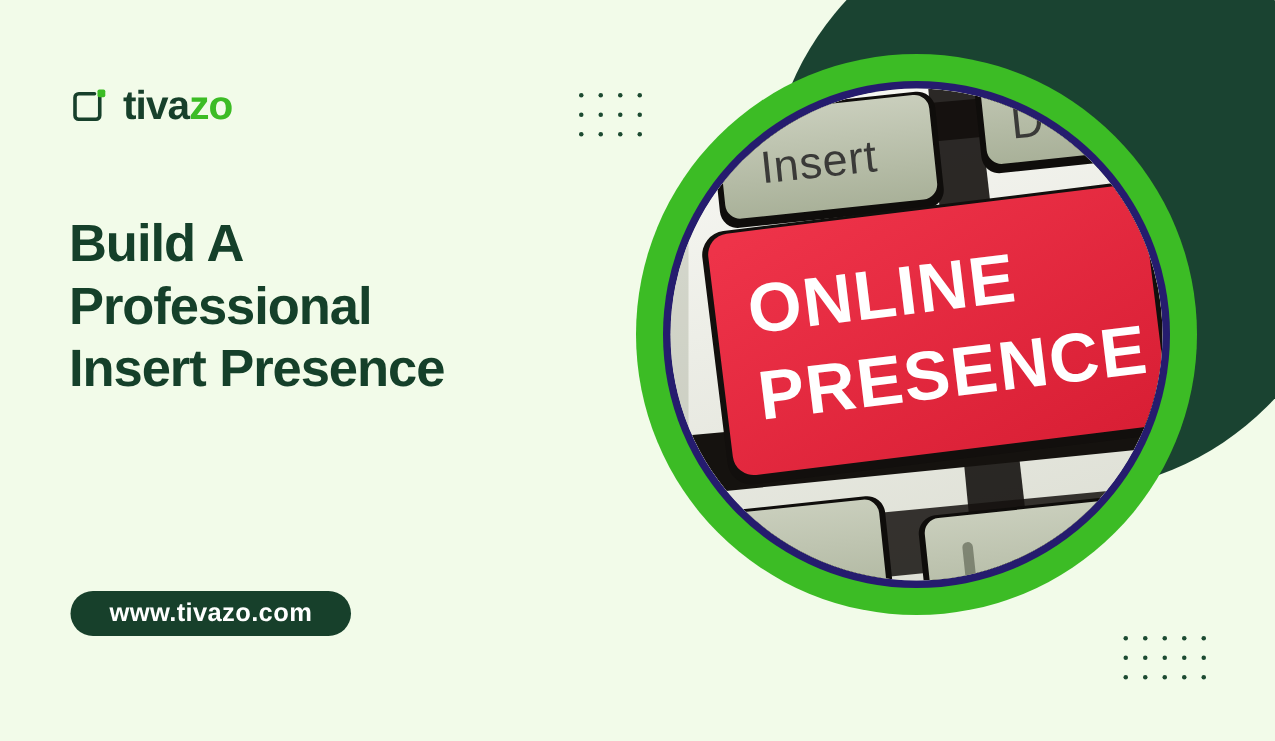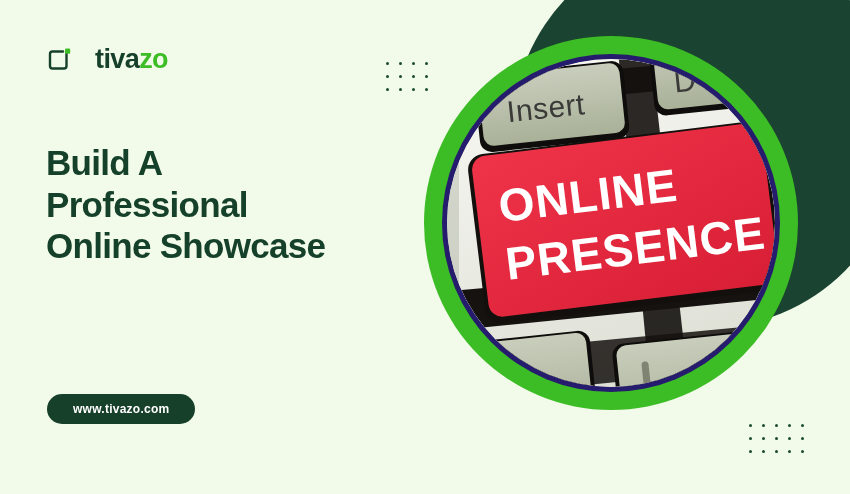--- a/index.html
+++ b/index.html
@@ -38,22 +38,22 @@
   }
   .hero-photo{
     width:328px;height:328px;border-radius:50%;
     overflow:hidden;position:relative;
     background:#cfd3c2;
   }
   .hero-photo svg{display:block;width:328px;height:328px;}
 
   
   .logo{
-    position:absolute;left:46px;top:46px;
-    display:flex;align-items:center;gap:22px;
+    position:absolute;left:46px;top:57px;
+    display:flex;align-items:center;gap:9px;
     z-index:5;
   }
   .logo-mark{width:27px;height:27px;position:relative;flex:none;}
   .logo-text{
     font-size:27px;font-weight:700;letter-spacing:-0.6px;
     line-height:1;white-space:nowrap;
   }
   .logo-text .t-dark{color:#17402B;}
   .logo-text .t-green{color:#3CBC25;}
 
@@ -78,21 +78,21 @@
   }
 
   
   .cta{
     position:absolute;left:47px;top:394px;
     z-index:5;
     background:#17402B;color:#FFFFFF;
     border:none;border-radius:20px;
     padding:0 26px;height:30px;
     font-family:"Liberation Sans",sans-serif;
-    font-size:12px;font-weight:700;letter-spacing:0.25px;
+    font-size:17px;font-weight:700;letter-spacing:0.25px;
     display:flex;align-items:center;justify-content:center;
     cursor:pointer;
   }
 
   
   .dotgrid{position:absolute;z-index:4;display:grid;}
   .dotgrid span{
     width:3.4px;height:3.4px;border-radius:50%;
     background:#1C4A31;display:block;
   }
@@ -179,21 +179,21 @@
       <svg viewBox="0 0 27 27" xmlns="http://www.w3.org/2000/svg" aria-hidden="true">
         <path d="M20.5 6.5 V20 a2.5 2.5 0 0 1 -2.5 2.5 H6.5 A2.5 2.5 0 0 1 4 20 V8 A2.5 2.5 0 0 1 6.5 5.5 H17" fill="none" stroke="#17402B" stroke-width="2.4" stroke-linecap="round"></path>
         <rect x="19" y="2.6" width="5.2" height="5.2" rx="1.2" fill="#3CBC25"></rect>
       </svg>
     </span>
     <span class="logo-text"><span class="t-dark">tiva</span><span class="t-green">zo</span></span>
   </div>
 
   <h1 class="headline">Build A
 Professional
-Online Showcase</h1>
+Insert Presence</h1>
 
 
   <button class="cta">www.tivazo.com</button>
 
   <div class="dotgrid" id="dotgrid-top">
       <span></span>
       <span></span>
       <span></span>
       <span></span>
       <span></span>

